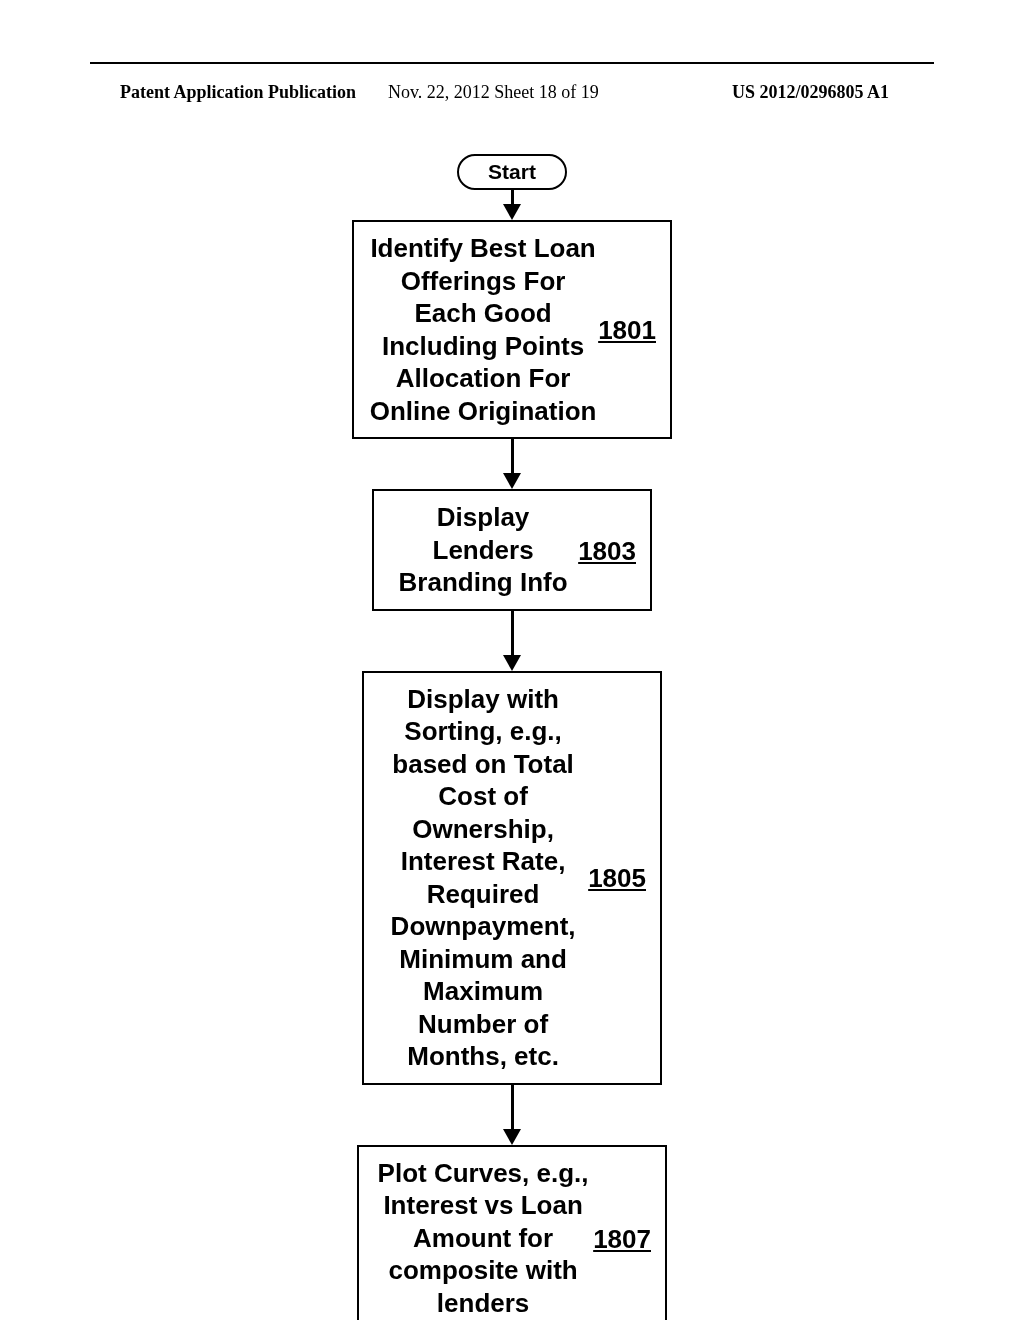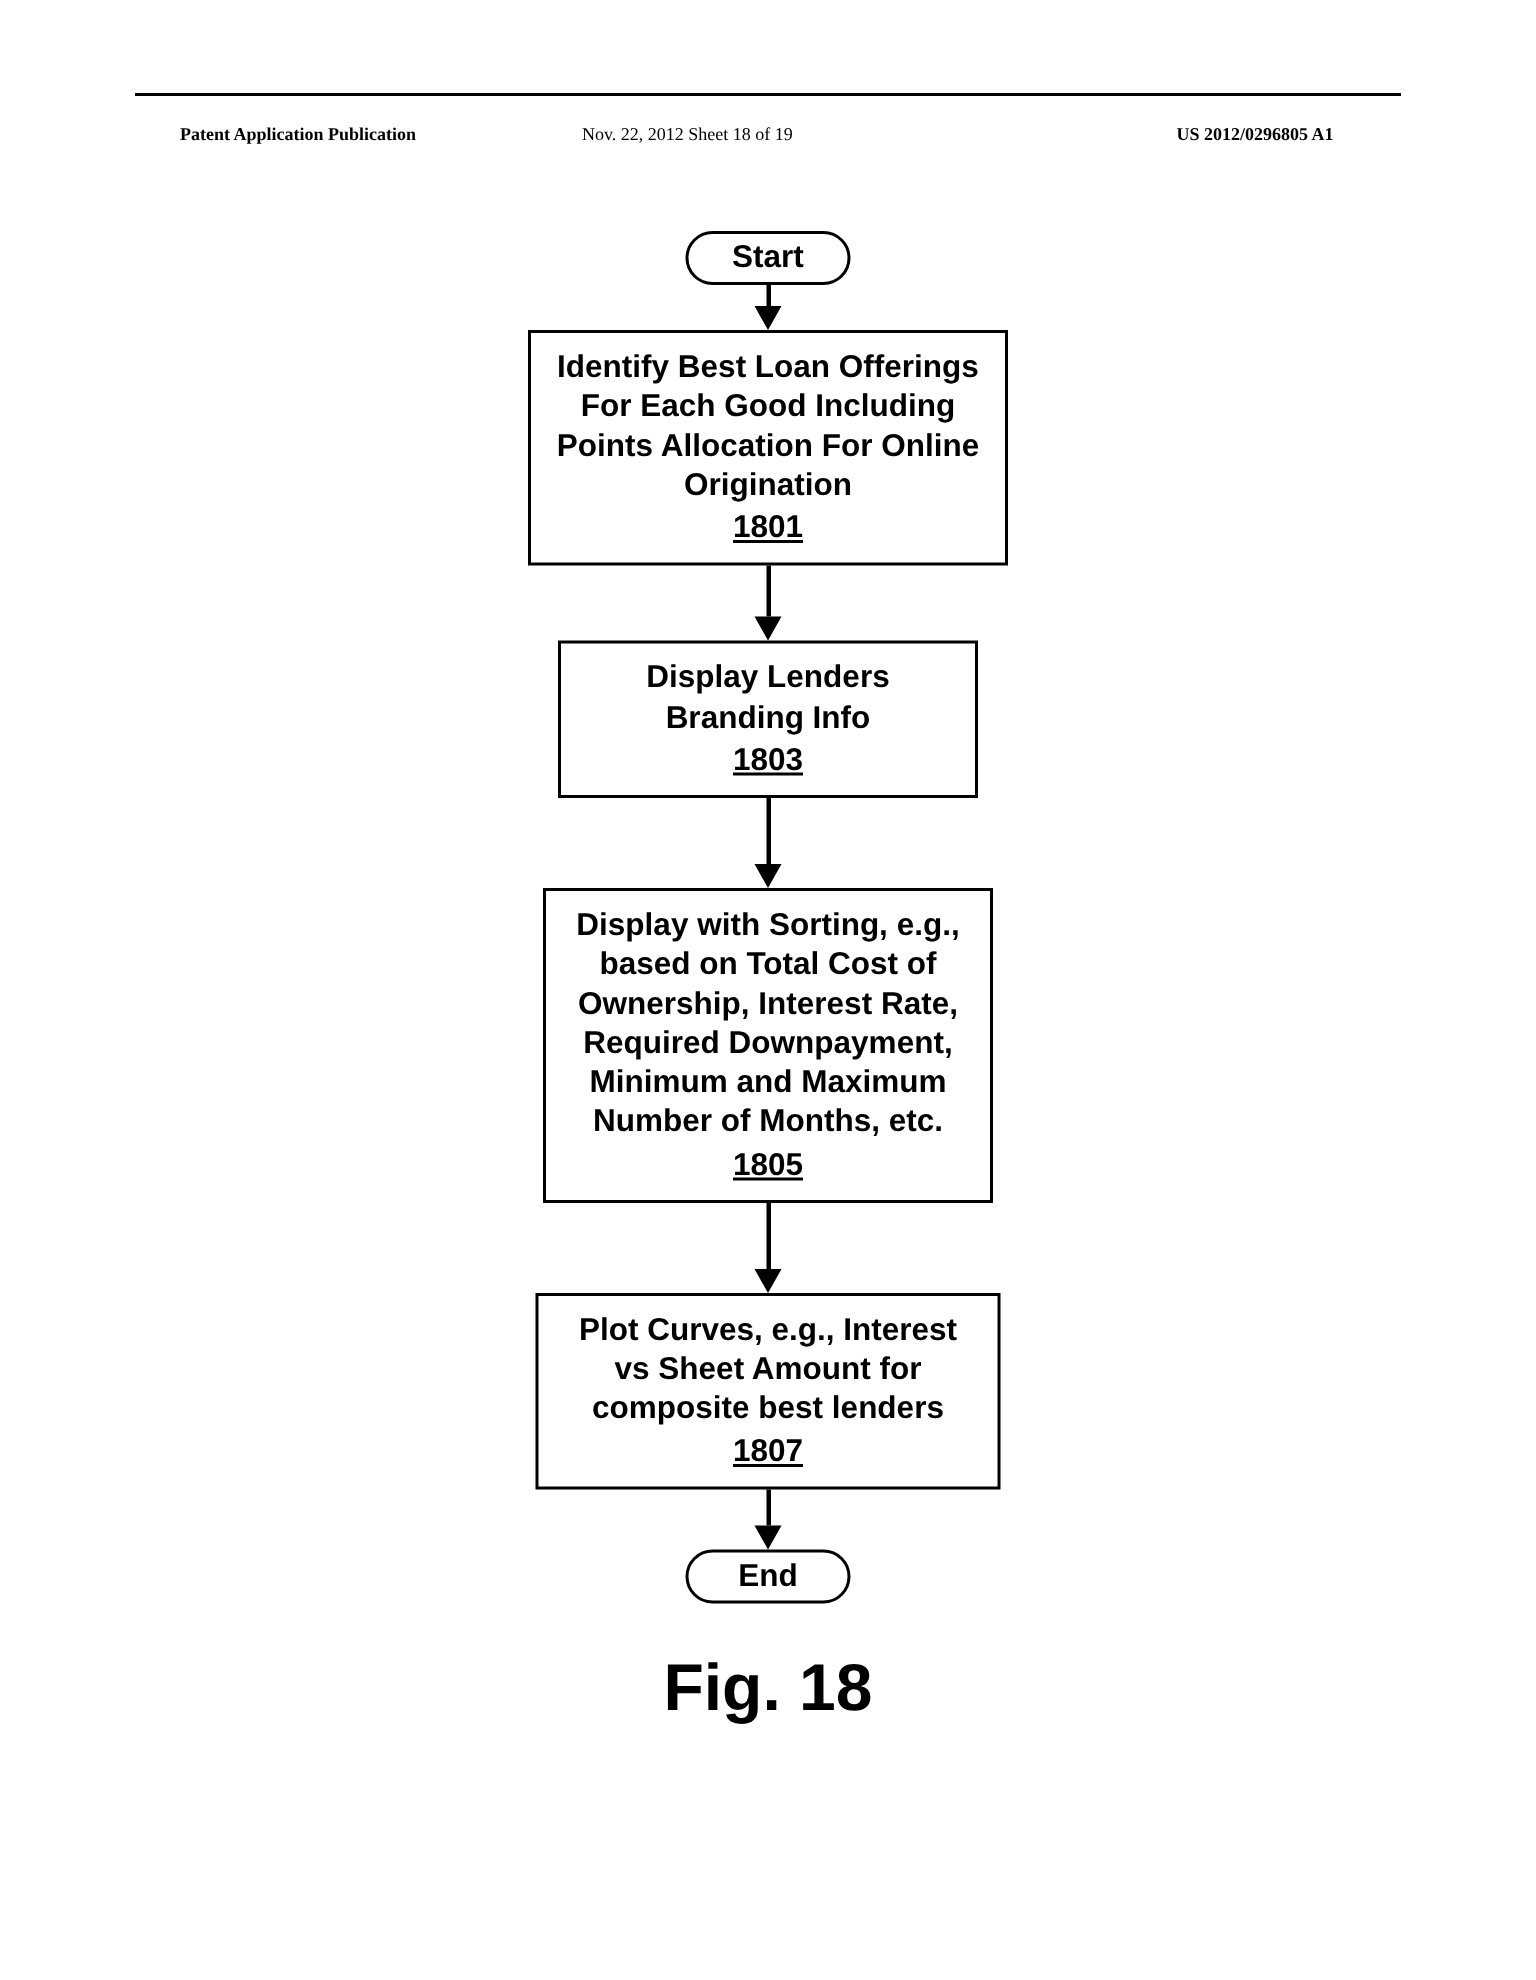--- a/index.html
+++ b/index.html
@@ -16,21 +16,21 @@
     }
     .header {
       position: absolute;
       top: 82px;
       left: 0;
       width: 100%;
       display: flex;
       justify-content: space-between;
       padding: 0 120px 0 120px;
       font-family: "Times New Roman", serif;
-      font-size: 12px;
+      font-size: 18px;
     }
     .header-left {
       font-weight: bold;
     }
     .header-center {
       position: absolute;
       left: 388px;
     }
     .header-right {
       font-weight: bold;
@@ -61,26 +61,26 @@
       padding: 4px 28px;
       font-size: 21px;
       font-weight: bold;
       text-align: center;
       min-width: 110px;
     }
 
     .process {
       border: 2.5px solid black;
       padding: 10px 14px 10px 14px;
-      font-size: 21px;
+      font-size: 26px;
       font-weight: bold;
       text-align: center;
       line-height: 1.25;
       display: flex;
-      flex-direction: column;
+      flex-direction: row;
       align-items: center;
     }
 
     .process .ref {
       text-decoration: underline;
       margin-top: 2px;
     }
 
     .w1 { width: 320px; }
     .w2 { width: 280px; text-align: center; }
@@ -155,21 +155,21 @@
     <span>Display with Sorting, e.g., based on Total Cost of Ownership, Interest Rate, Required Downpayment, Minimum and Maximum Number of Months, etc.</span>
     <span class="ref">1805</span>
   </div>
 
   <div class="arrow">
     <div class="arrow-line" style="height:44px"></div>
     <div class="arrow-head"></div>
   </div>
 
   <div class="process w4">
-    <span>Plot Curves, e.g., Interest vs Sheet Amount for composite best lenders</span>
+    <span>Plot Curves, e.g., Interest vs Loan Amount for composite with lenders</span>
     <span class="ref">1807</span>
   </div>
 
   <div class="arrow">
     <div class="arrow-line" style="height:24px"></div>
     <div class="arrow-head"></div>
   </div>
 
   <div class="terminal">
     <span>End</span>

